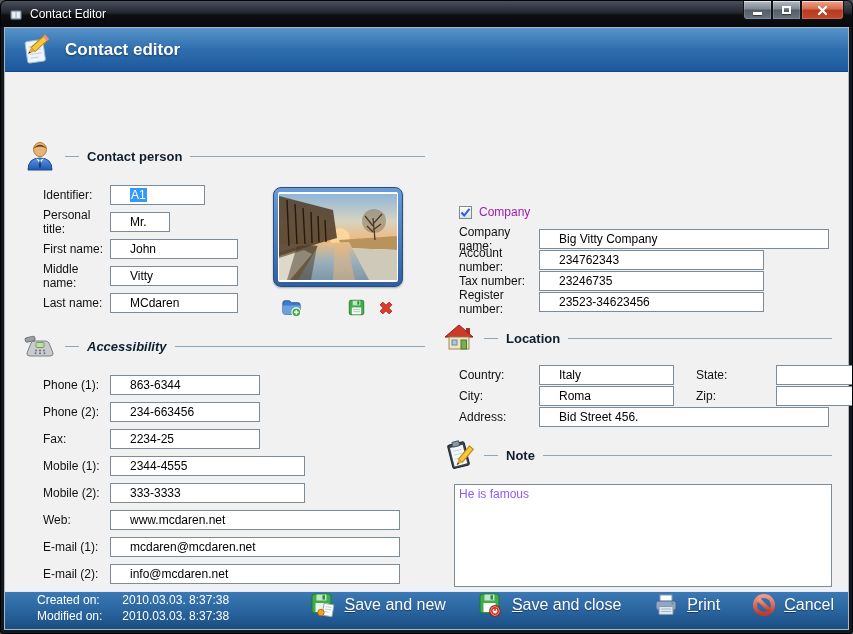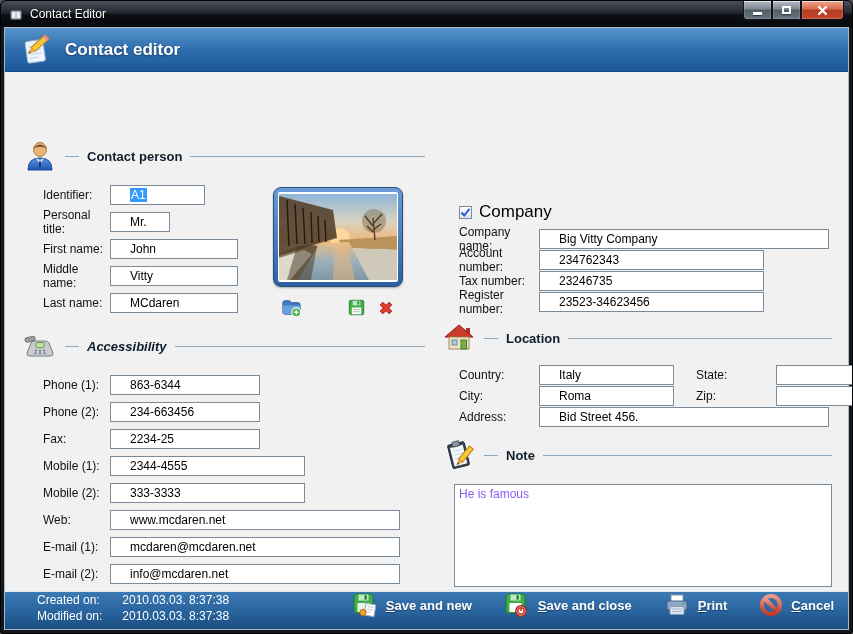--- a/index.html
+++ b/index.html
@@ -92,39 +92,39 @@
   .photo-actions{display:flex;align-items:center;margin-top:10px;padding:0 8px;}
   .photo-actions .spacer{flex:1;}
   .icon-btn{cursor:pointer;display:flex;}
   .photo-actions .icon-btn + .icon-btn{margin-left:12px;}
   
   .check-row{display:flex;align-items:center;gap:7px;height:18px;margin:0 0 10px 17px;}
   .checkbox{
     width:13px;height:13px;border:1px solid #7a8a9a;background:linear-gradient(180deg,#fff,#d9e4ee);
     display:flex;align-items:center;justify-content:center;cursor:pointer;
   }
-  .check-label{font-size:17px;color:#000000;}
+  .check-label{font-size:12px;color:#a21caf;}
   
   .note-area{
     margin-left:12px;width:calc(100% - 12px);height:103px;resize:none;
     border:1px solid #7c8b9a;font-size:12px;padding:2px 4px;color:#8b5cf6;
     font-family:"Liberation Sans","DejaVu Sans",sans-serif;background:#fff;
   }
   
   .bottombar{
     height:38px;flex:none;display:flex;align-items:flex-start;
     padding:0 14px 0 32px;color:#fff;
     background:linear-gradient(180deg,#3b79b4 0%,#2a659f 50%,#1a4e83 100%);
     border-top:1px solid #dfe9f3;
   }
   .timestamps{font-size:12px;line-height:16px;}
   .ts-label{display:inline-block;width:82px;}
   .actions{margin-left:auto;display:flex;align-items:center;gap:32px;}
   .action{display:flex;align-items:center;gap:8px;cursor:pointer;}
-  .action-label{font-size:13px;font-weight:bold;text-shadow:0 1px 1px rgba(0,0,0,.4);}
+  .action-label{font-size:16px;font-weight:normal;text-shadow:0 1px 1px rgba(0,0,0,.4);}
   .action-label::first-letter{text-decoration:underline;}
 </style>
 </head>
 <body>
 
 <div class="window">
 
   <div class="titlebar">
     <svg width="15" height="15" viewBox="0 0 16 16">
       <rect x="2" y="4" width="11" height="9" rx="1" fill="#b8c4d0" stroke="#5a6a7a"></rect>

